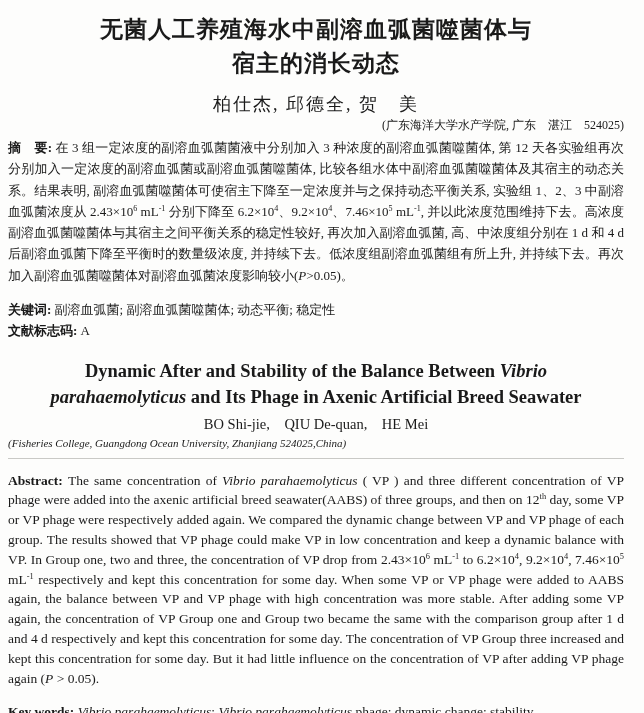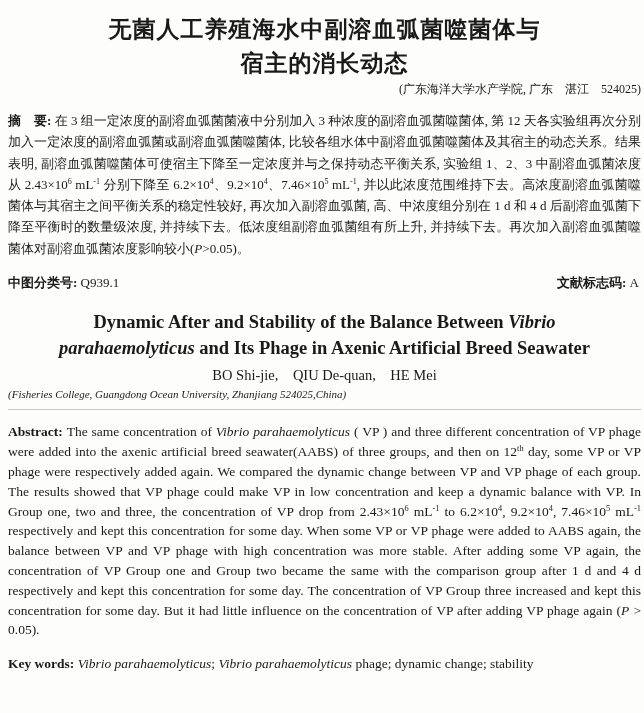--- a/index.html
+++ b/index.html
@@ -3,21 +3,21 @@
 <meta charset="utf-8">
 <style>
   html, body { margin: 0; padding: 0; background: #e8e8e8; }
   .page {
     width: 644px; height: 713px;
     margin: 0 auto;
     background: #fdfdfc;
     color: #1a1a1a;
     font-family: "Liberation Serif", serif;
     box-sizing: border-box;
-    padding: 12px 3px 0 8px;
+    padding: 12px 20px 0 8px;
     overflow: hidden;
   }
   .title-zh {
     text-align: center;
     font-family: "Liberation Sans", sans-serif;
     font-weight: bold;
     font-size: 23px;
     line-height: 34px;
     letter-spacing: 1px;
   }
@@ -28,21 +28,21 @@
     margin-top: 12px;
     letter-spacing: 2px;
   }
   .affil-zh {
     text-align: right;
     font-size: 12px;
     line-height: 16px;
     margin-top: 1px;
   }
   .abstract-zh {
-    margin-top: 13px;
+    margin-top: 4px;
     font-size: 13px;
     line-height: 21.3px;
     text-align: justify;
     font-family: Liberation Serif, serif;
   }
   .keywords-zh {
     font-size: 13px;
     line-height: 21.3px;
     text-align: left;
   }
@@ -94,27 +94,28 @@
 </head>
 <body>
 
 <div class="page">
 
   <div class="title-zh">
     <div>无菌人工养殖海水中副溶血弧菌噬菌体与</div>
     <div>宿主的消长动态</div>
   </div>
 
+  <div class="authors-zh">柏仕杰, 邱德全, 贺　美</div>
   <div class="affil-zh">(广东海洋大学水产学院, 广东　湛江　524025)</div>
 
   <p class="abstract-zh"><span class="lbl">摘　要: </span><span><span>在 3 组一定浓度的副溶血弧菌菌液中分别加入 3 种浓度的副溶血弧菌噬菌体, 第 12 天各实验组再次分别加入一定浓度的副溶血弧菌或副溶血弧菌噬菌体, 比较各组水体中副溶血弧菌噬菌体及其宿主的动态关系。结果表明, 副溶血弧菌噬菌体可使宿主下降至一定浓度并与之保持动态平衡关系, 实验组 1、2、3 中副溶血弧菌浓度从 2.43×10</span><sup>6</sup><span> mL</span><sup>-1</sup><span> 分别下降至 6.2×10</span><sup>4</sup><span>、9.2×10</span><sup>4</sup><span>、7.46×10</span><sup>5</sup><span> mL</span><sup>-1</sup><span>, 并以此浓度范围维持下去。高浓度副溶血弧菌噬菌体与其宿主之间平衡关系的稳定性较好, 再次加入副溶血弧菌, 高、中浓度组分别在 1 d 和 4 d 后副溶血弧菌下降至平衡时的数量级浓度, 并持续下去。低浓度组副溶血弧菌组有所上升, 并持续下去。再次加入副溶血弧菌噬菌体对副溶血弧菌浓度影响较小(</span><span style="font-style: italic;">P</span><span>&gt;0.05)。</span></span></p>
 
+  <div class="keywords-zh"><span class="lbl">关键词: </span><span>副溶血弧菌; 副溶血弧菌噬菌体; 动态平衡; 稳定性</span></div>
 
   <div class="meta-row">
-    <span><span class="lbl">中图分类号: </span><span>Q939.1</span></span>
     <span><span class="lbl">文献标志码: </span><span>A</span></span>
   </div>
 
   <div class="title-en-wrap">
     <div class="title-en"><span>Dynamic After and Stability of the Balance Between </span><span style="font-style: italic; text-align: center;">Vibrio</span></div>
     <div class="title-en"><span style="font-style: italic;">parahaemolyticus</span><span> and Its Phage in Axenic Artificial Breed Seawater</span></div>
   </div>
 
   <div class="authors-en">BO Shi-jie,　QIU De-quan,　HE Mei</div>
   <div class="affil-en">(Fisheries College, Guangdong Ocean University, Zhanjiang 524025,China)</div>

